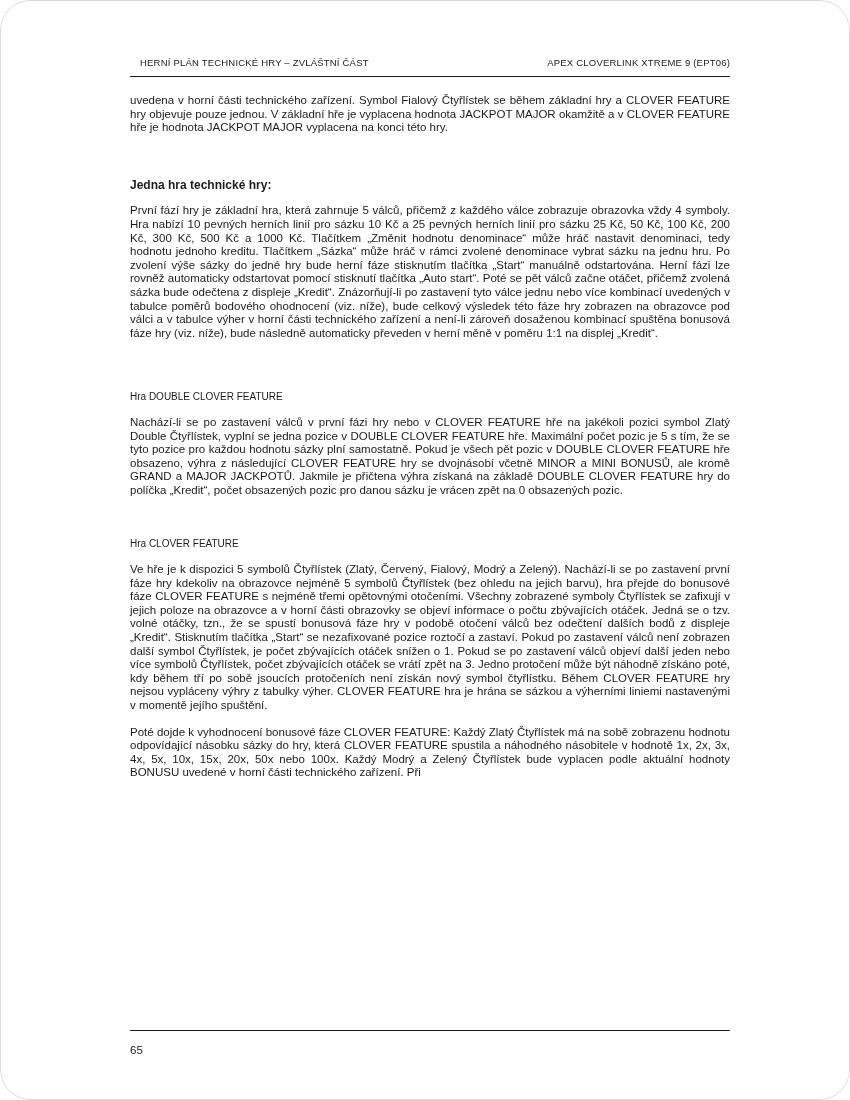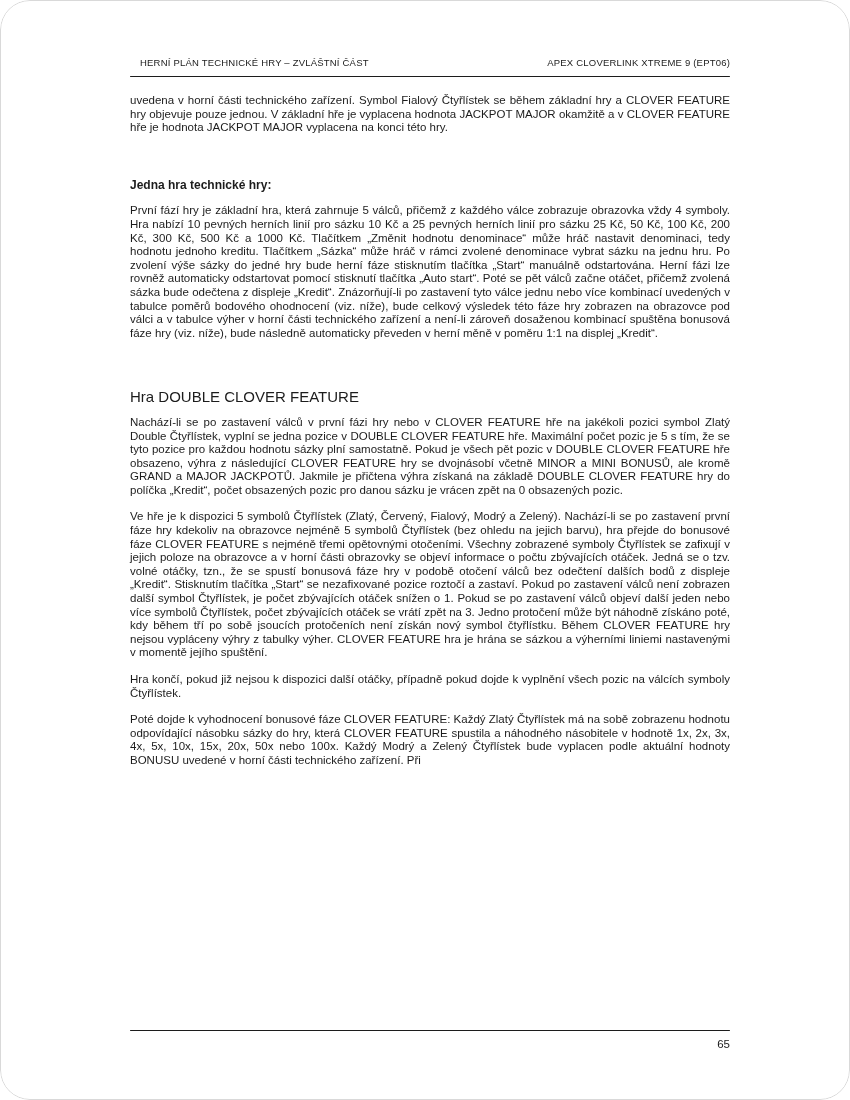--- a/index.html
+++ b/index.html
@@ -54,39 +54,39 @@
 
   .heading-bold {
     margin: 44px 0 12px 0;
     font-weight: bold;
     font-size: 12px;
   }
 
   .heading-plain {
     margin: 50px 0 12px 0;
     font-weight: normal;
-    font-size: 15px;
+    font-size: 10px;
   }
   .heading-plain.second { margin-top: 40px; }
 
   .doc-footer {
     position: absolute;
     left: 129px;
     right: 119px;
     top: 1029px;
   }
   .footer-rule {
     border: none;
     border-top: 1.6px solid #1c1c1c;
     margin: 0;
   }
   .page-number {
-    text-align: right;
+    text-align: left;
     font-size: 11.5px;
-    margin-top: 7px;
+    margin-top: 13px;
     color: #1c1c1c;
   }
 </style>
 </head>
 <body>
 
 <div class="page">
   <div class="content">
 
     <div class="doc-header">
@@ -97,22 +97,22 @@
 
     <div class="body-text">
       <p class="para">uvedena v horní části technického zařízení. Symbol Fialový Čtyřlístek se během základní hry a CLOVER FEATURE hry objevuje pouze jednou. V základní hře je vyplacena hodnota JACKPOT MAJOR okamžitě a v CLOVER FEATURE hře je hodnota JACKPOT MAJOR vyplacena na konci této hry.</p>
 
       <div class="heading-bold">Jedna hra technické hry:</div>
       <p class="para">První fází hry je základní hra, která zahrnuje 5 válců, přičemž z každého válce zobrazuje obrazovka vždy 4 symboly. Hra nabízí 10 pevných herních linií pro sázku 10 Kč a 25 pevných herních linií pro sázku 25 Kč, 50 Kč, 100 Kč, 200 Kč, 300 Kč, 500 Kč a 1000 Kč. Tlačítkem „Změnit hodnotu denominace“ může hráč nastavit denominaci, tedy hodnotu jednoho kreditu. Tlačítkem „Sázka“ může hráč v rámci zvolené denominace vybrat sázku na jednu hru. Po zvolení výše sázky do jedné hry bude herní fáze stisknutím tlačítka „Start“ manuálně odstartována. Herní fázi lze rovněž automaticky odstartovat pomocí stisknutí tlačítka „Auto start“. Poté se pět válců začne otáčet, přičemž zvolená sázka bude odečtena z displeje „Kredit“. Znázorňují-li po zastavení tyto válce jednu nebo více kombinací uvedených v tabulce poměrů bodového ohodnocení (viz. níže), bude celkový výsledek této fáze hry zobrazen na obrazovce pod válci a v tabulce výher v horní části technického zařízení a není-li zároveň dosaženou kombinací spuštěna bonusová fáze hry (viz. níže), bude následně automaticky převeden v herní měně v poměru 1:1 na displej „Kredit“.</p>
 
       <div class="heading-plain">Hra DOUBLE CLOVER FEATURE</div>
       <p class="para">Nachází-li se po zastavení válců v první fázi hry nebo v CLOVER FEATURE hře na jakékoli pozici symbol Zlatý Double Čtyřlístek, vyplní se jedna pozice v DOUBLE CLOVER FEATURE hře. Maximální počet pozic je 5 s tím, že se tyto pozice pro každou hodnotu sázky plní samostatně. Pokud je všech pět pozic v DOUBLE CLOVER FEATURE hře obsazeno, výhra z následující CLOVER FEATURE hry se dvojnásobí včetně MINOR a MINI BONUSŮ, ale kromě GRAND a MAJOR JACKPOTŮ. Jakmile je přičtena výhra získaná na základě DOUBLE CLOVER FEATURE hry do políčka „Kredit“, počet obsazených pozic pro danou sázku je vrácen zpět na 0 obsazených pozic.</p>
 
+      <div class="heading-plain second">Hra CLOVER FEATURE</div>
       <p class="para">Ve hře je k dispozici 5 symbolů Čtyřlístek (Zlatý, Červený, Fialový, Modrý a Zelený). Nachází-li se po zastavení první fáze hry kdekoliv na obrazovce nejméně 5 symbolů Čtyřlístek (bez ohledu na jejich barvu), hra přejde do bonusové fáze CLOVER FEATURE s nejméně třemi opětovnými otočeními. Všechny zobrazené symboly Čtyřlístek se zafixují v jejich poloze na obrazovce a v horní části obrazovky se objeví informace o počtu zbývajících otáček. Jedná se o tzv. volné otáčky, tzn., že se spustí bonusová fáze hry v podobě otočení válců bez odečtení dalších bodů z displeje „Kredit“. Stisknutím tlačítka „Start“ se nezafixované pozice roztočí a zastaví. Pokud po zastavení válců není zobrazen další symbol Čtyřlístek, je počet zbývajících otáček snížen o 1. Pokud se po zastavení válců objeví další jeden nebo více symbolů Čtyřlístek, počet zbývajících otáček se vrátí zpět na 3. Jedno protočení může být náhodně získáno poté, kdy během tří po sobě jsoucích protočeních není získán nový symbol čtyřlístku. Během CLOVER FEATURE hry nejsou vypláceny výhry z tabulky výher. CLOVER FEATURE hra je hrána se sázkou a výherními liniemi nastavenými v momentě jejího spuštění.</p>
-      <p class="para">Hra končí, pokud již nejsou k dispozici další otáčky, případně pokud dojde k vyplnění všech pozic na válcích symboly Čtyřlístek.</p>
       <p class="para">Poté dojde k vyhodnocení bonusové fáze CLOVER FEATURE: Každý Zlatý Čtyřlístek má na sobě zobrazenu hodnotu odpovídající násobku sázky do hry, která CLOVER FEATURE spustila a náhodného násobitele v hodnotě 1x, 2x, 3x, 4x, 5x, 10x, 15x, 20x, 50x nebo 100x. Každý Modrý a Zelený Čtyřlístek bude vyplacen podle aktuální hodnoty BONUSU uvedené v horní části technického zařízení. Při</p>
     </div>
   </div>
 
   <div class="doc-footer">
     <hr class="footer-rule">
     <div class="page-number">65</div>
   </div>
 </div>
 

